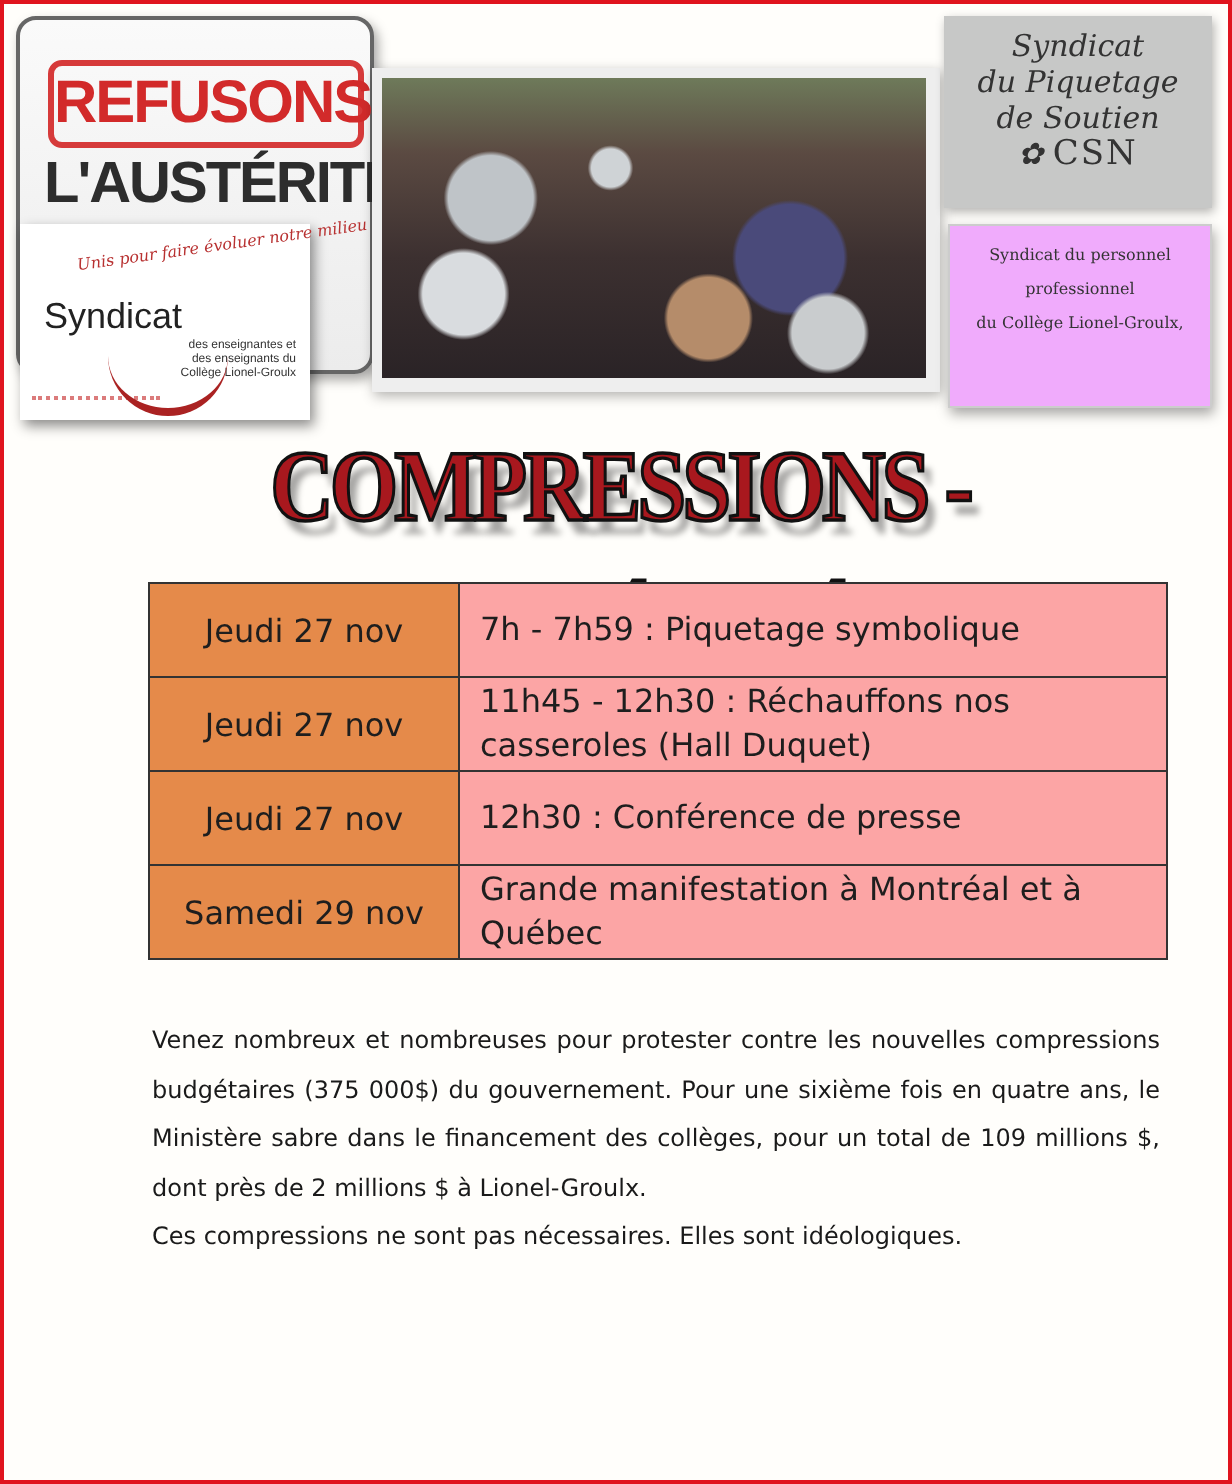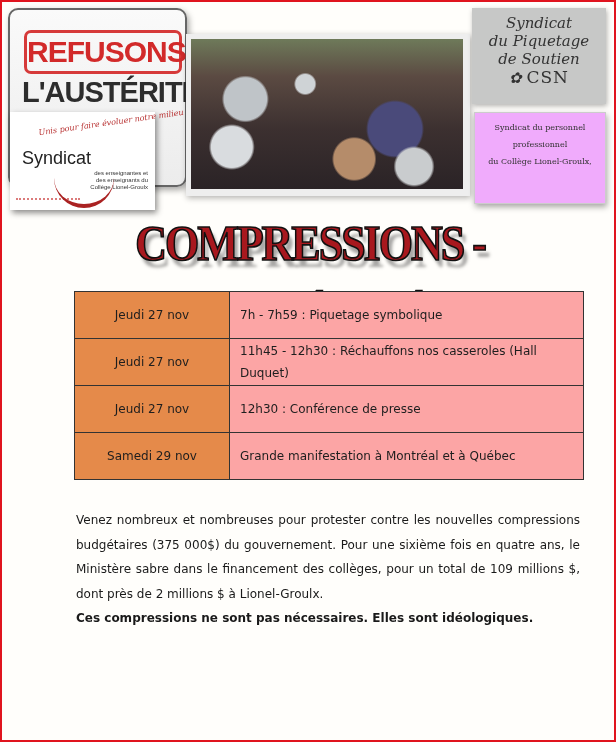--- a/index.html
+++ b/index.html
@@ -21,25 +21,25 @@
     radial-gradient(circle at 42% 30%, #cfd3d6 0 5%, transparent 6%),
     radial-gradient(circle at 82% 85%, #c9ccce 0 7%, transparent 8%),
     radial-gradient(circle at 60% 80%, #b58c6a 0 10%, transparent 11%),
     radial-gradient(circle at 75% 60%, #4a4a7a 0 12%, transparent 13%),
     linear-gradient(180deg,#6e7a5a 0%, #5b4a42 25%, #3c3030 60%, #2a2326 100%);}
   .logo-right-top{position:absolute;left:472px;top:8px;width:134px;height:96px;background:#c7c8c7;box-shadow:1px 2px 5px rgba(0,0,0,.3);text-align:center;font-family:"DejaVu Serif",serif;font-style:italic;color:#333;font-size:15px;line-height:18px;padding-top:6px;box-sizing:border-box;}
   .csn{font-style:normal;font-size:17px;letter-spacing:1px;margin-top:20px;}
   .logo-right-bot{position:absolute;left:474px;top:112px;width:132px;height:92px;background:#f0abfc;border:1px solid #ccc;box-shadow:1px 3px 6px rgba(0,0,0,.35);text-align:center;font-family:"DejaVu Serif",serif;font-size:8px;line-height:17px;color:#333;padding-top:6px;box-sizing:border-box;}
   .banner{position:absolute;left:40px;top:212px;width:540px;height:64px;text-align:center;font-family:"Liberation Serif",serif;font-weight:bold;font-size:44px;color:#a8181e;letter-spacing:-2px;transform:scaleY(1.15);-webkit-text-stroke:1.5px #111;text-shadow:4px 6px 3px rgba(0,0,0,.35);line-height:64px;}
   .sched{position:absolute;left:74px;top:291px;width:510px;border-collapse:collapse;font-family:"DejaVu Sans",sans-serif;}
-  .sched td{border:1px solid #333;font-size:12px;color:#1e1e1e;}
+  .sched td{border:1px solid #333;font-size:16px;color:#1e1e1e;}
   .sched td.date{background:#e58a4a;width:152px;text-align:center;height:44px;}
   .sched td.desc{background:#fca5a5;padding:0 10px;line-height:22px;}
   .para{position:absolute;left:76px;top:508px;width:504px;font-family:"DejaVu Sans",sans-serif;font-size:12px;line-height:24.5px;color:#1a1a1a;text-align:justify;}
-  .para b{font-weight:bold;}
+  .para b{font-weight:normal;}
 </style>
 </head>
 <body>
 
 <div class="frame"></div>
 
 <div class="logo-left">
   <div class="refusons">REFUSONS</div>
   <div class="austerite-logo">L'AUSTÉRITÉ</div>
 </div>

